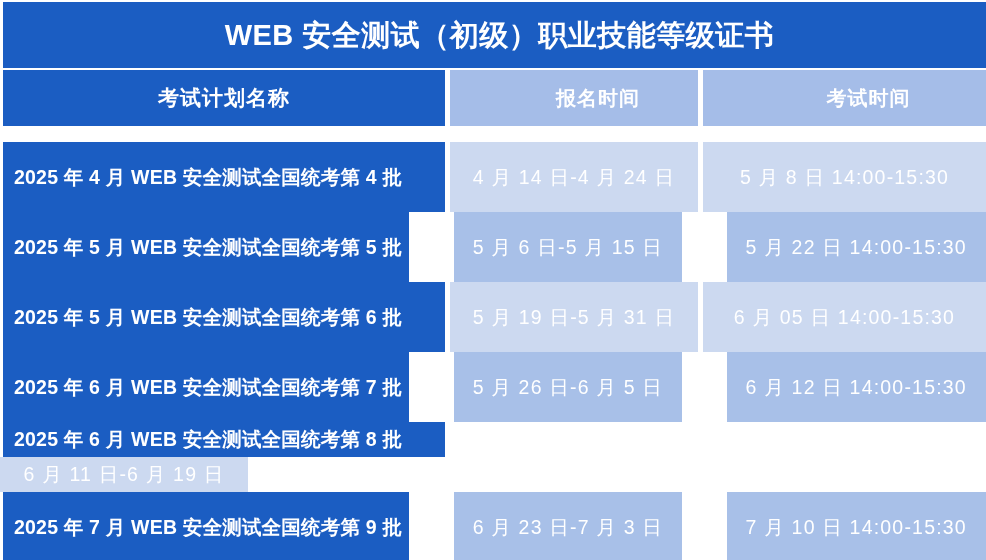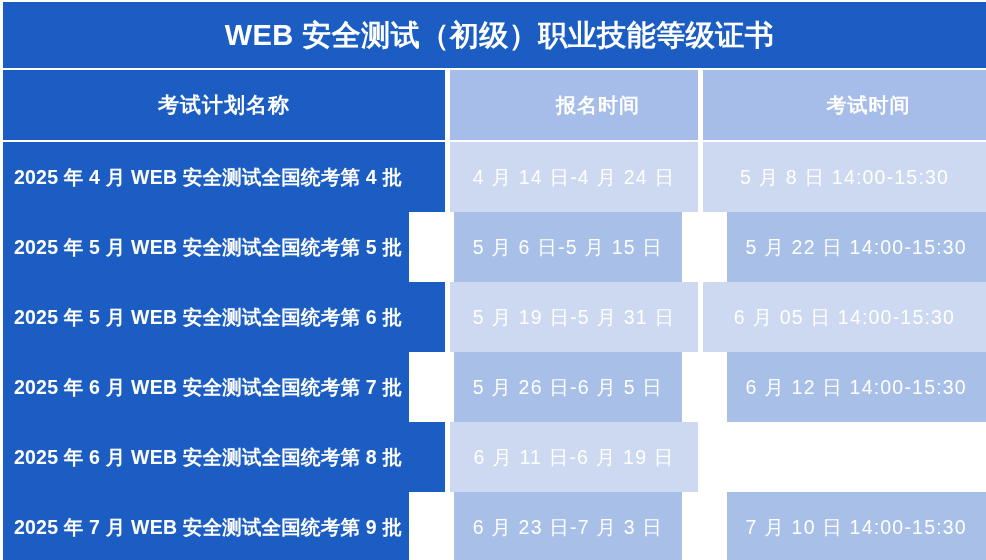--- a/index.html
+++ b/index.html
@@ -83,21 +83,21 @@
   }
   .c-reg {
     width: 248px;
     margin-right: 5px;
   }
   .c-exam {
     width: 283px;
   }
 
   
-  .row.header { top: 0; height: 70px; }
+  .row.header { top: 0; height: 56px; }
   .row.header .c-name {
     background: #1b5dc2;
     font-size: 21px;
     font-weight: bold;
     letter-spacing: 1px;
   }
   .row.header .c-reg,
   .row.header .c-exam {
     background: #a5bde8;
     font-size: 20px;
@@ -123,21 +123,21 @@
   }
   .row.data.odd .c-reg,
   .row.data.odd .c-exam { background: #ccd9f0; }
   .row.data.even .c-reg,
   .row.data.even .c-exam { background: #a8c0e8; margin-left: 40px; }
 
   .row.r1 { top: 72px; }
   .row.r2 { top: 142px; }
   .row.r3 { top: 212px; }
   .row.r4 { top: 282px; }
-  .row.r5 { top: 352px; }
+  .row.r5 { top: 352px; flex-direction: column; }
   .row.r6 { top: 422px; }
 </style>
 </head>
 <body>
 
 <div class="sheet">
 
   <div class="title-bar">
     <div class="title-text">WEB 安全测试（初级）职业技能等级证书</div>
   </div>

